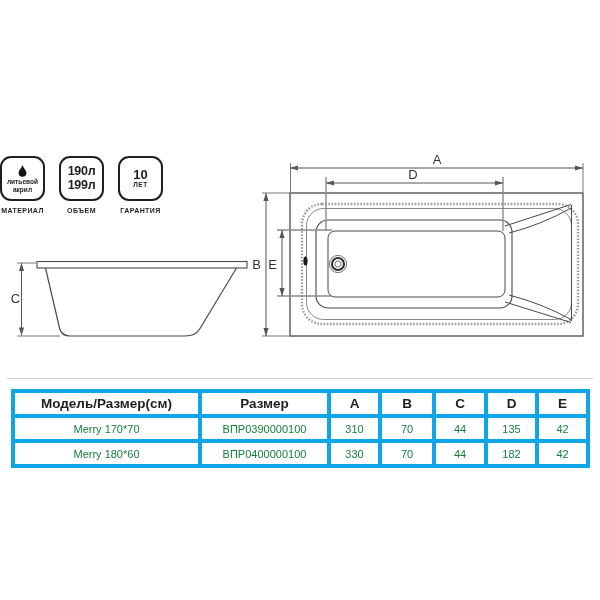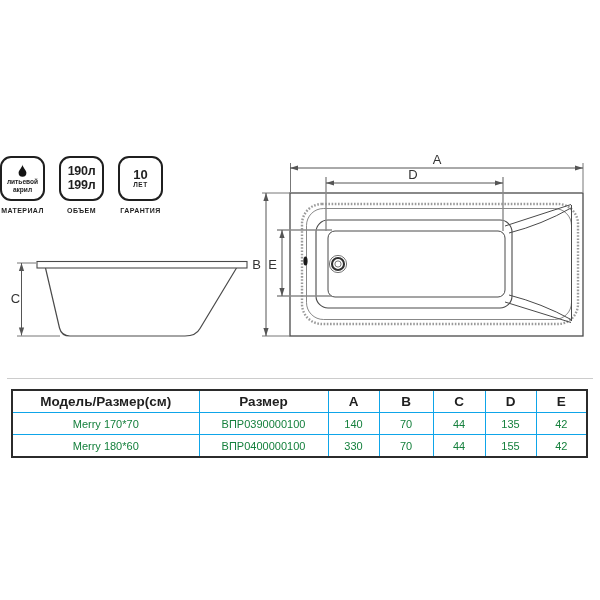--- a/index.html
+++ b/index.html
@@ -24,21 +24,21 @@
   .diagram{position:absolute;left:0;top:150px;}
   .diagram text{font-family:"Liberation Sans", sans-serif;font-size:13px;fill:#333;}
   
   .divider{position:absolute;left:7px;width:586px;top:378px;height:1px;background:#cccccc;}
   
   table.spec{
     position:absolute;left:11px;top:389px;width:575px;table-layout:fixed;
     border-collapse:collapse;border:2px solid #2b2b2b;background:#fff;
   }
   table.spec th,table.spec td{
-    border:1px solid #0ea5e9;text-align:center;vertical-align:middle;
+    border:4px solid #0ea5e9;text-align:center;vertical-align:middle;
     height:21px;padding:0 2px;overflow:hidden;white-space:nowrap;
   }
   table.spec th{font-size:13.5px;font-weight:bold;color:#1f1f1f;border-bottom-width:1.5px;}
   table.spec td{font-size:11px;color:#15803d;}
 </style>
 </head>
 <body>
 
 <div class="badges">
   <div class="badge">
@@ -173,29 +173,29 @@
       <th>B</th>
       <th>C</th>
       <th>D</th>
       <th>E</th>
     </tr>
   </thead>
   <tbody>
     <tr>
       <td>Merry 170*70</td>
       <td>ВПР0390000100</td>
-      <td>140</td>
+      <td>310</td>
       <td>70</td>
       <td>44</td>
       <td>135</td>
       <td>42</td>
     </tr>
     <tr>
       <td>Merry 180*60</td>
       <td>ВПР0400000100</td>
       <td>330</td>
       <td>70</td>
       <td>44</td>
-      <td>155</td>
+      <td>182</td>
       <td>42</td>
     </tr>
   </tbody>
 </table>
 
 </body></html>

